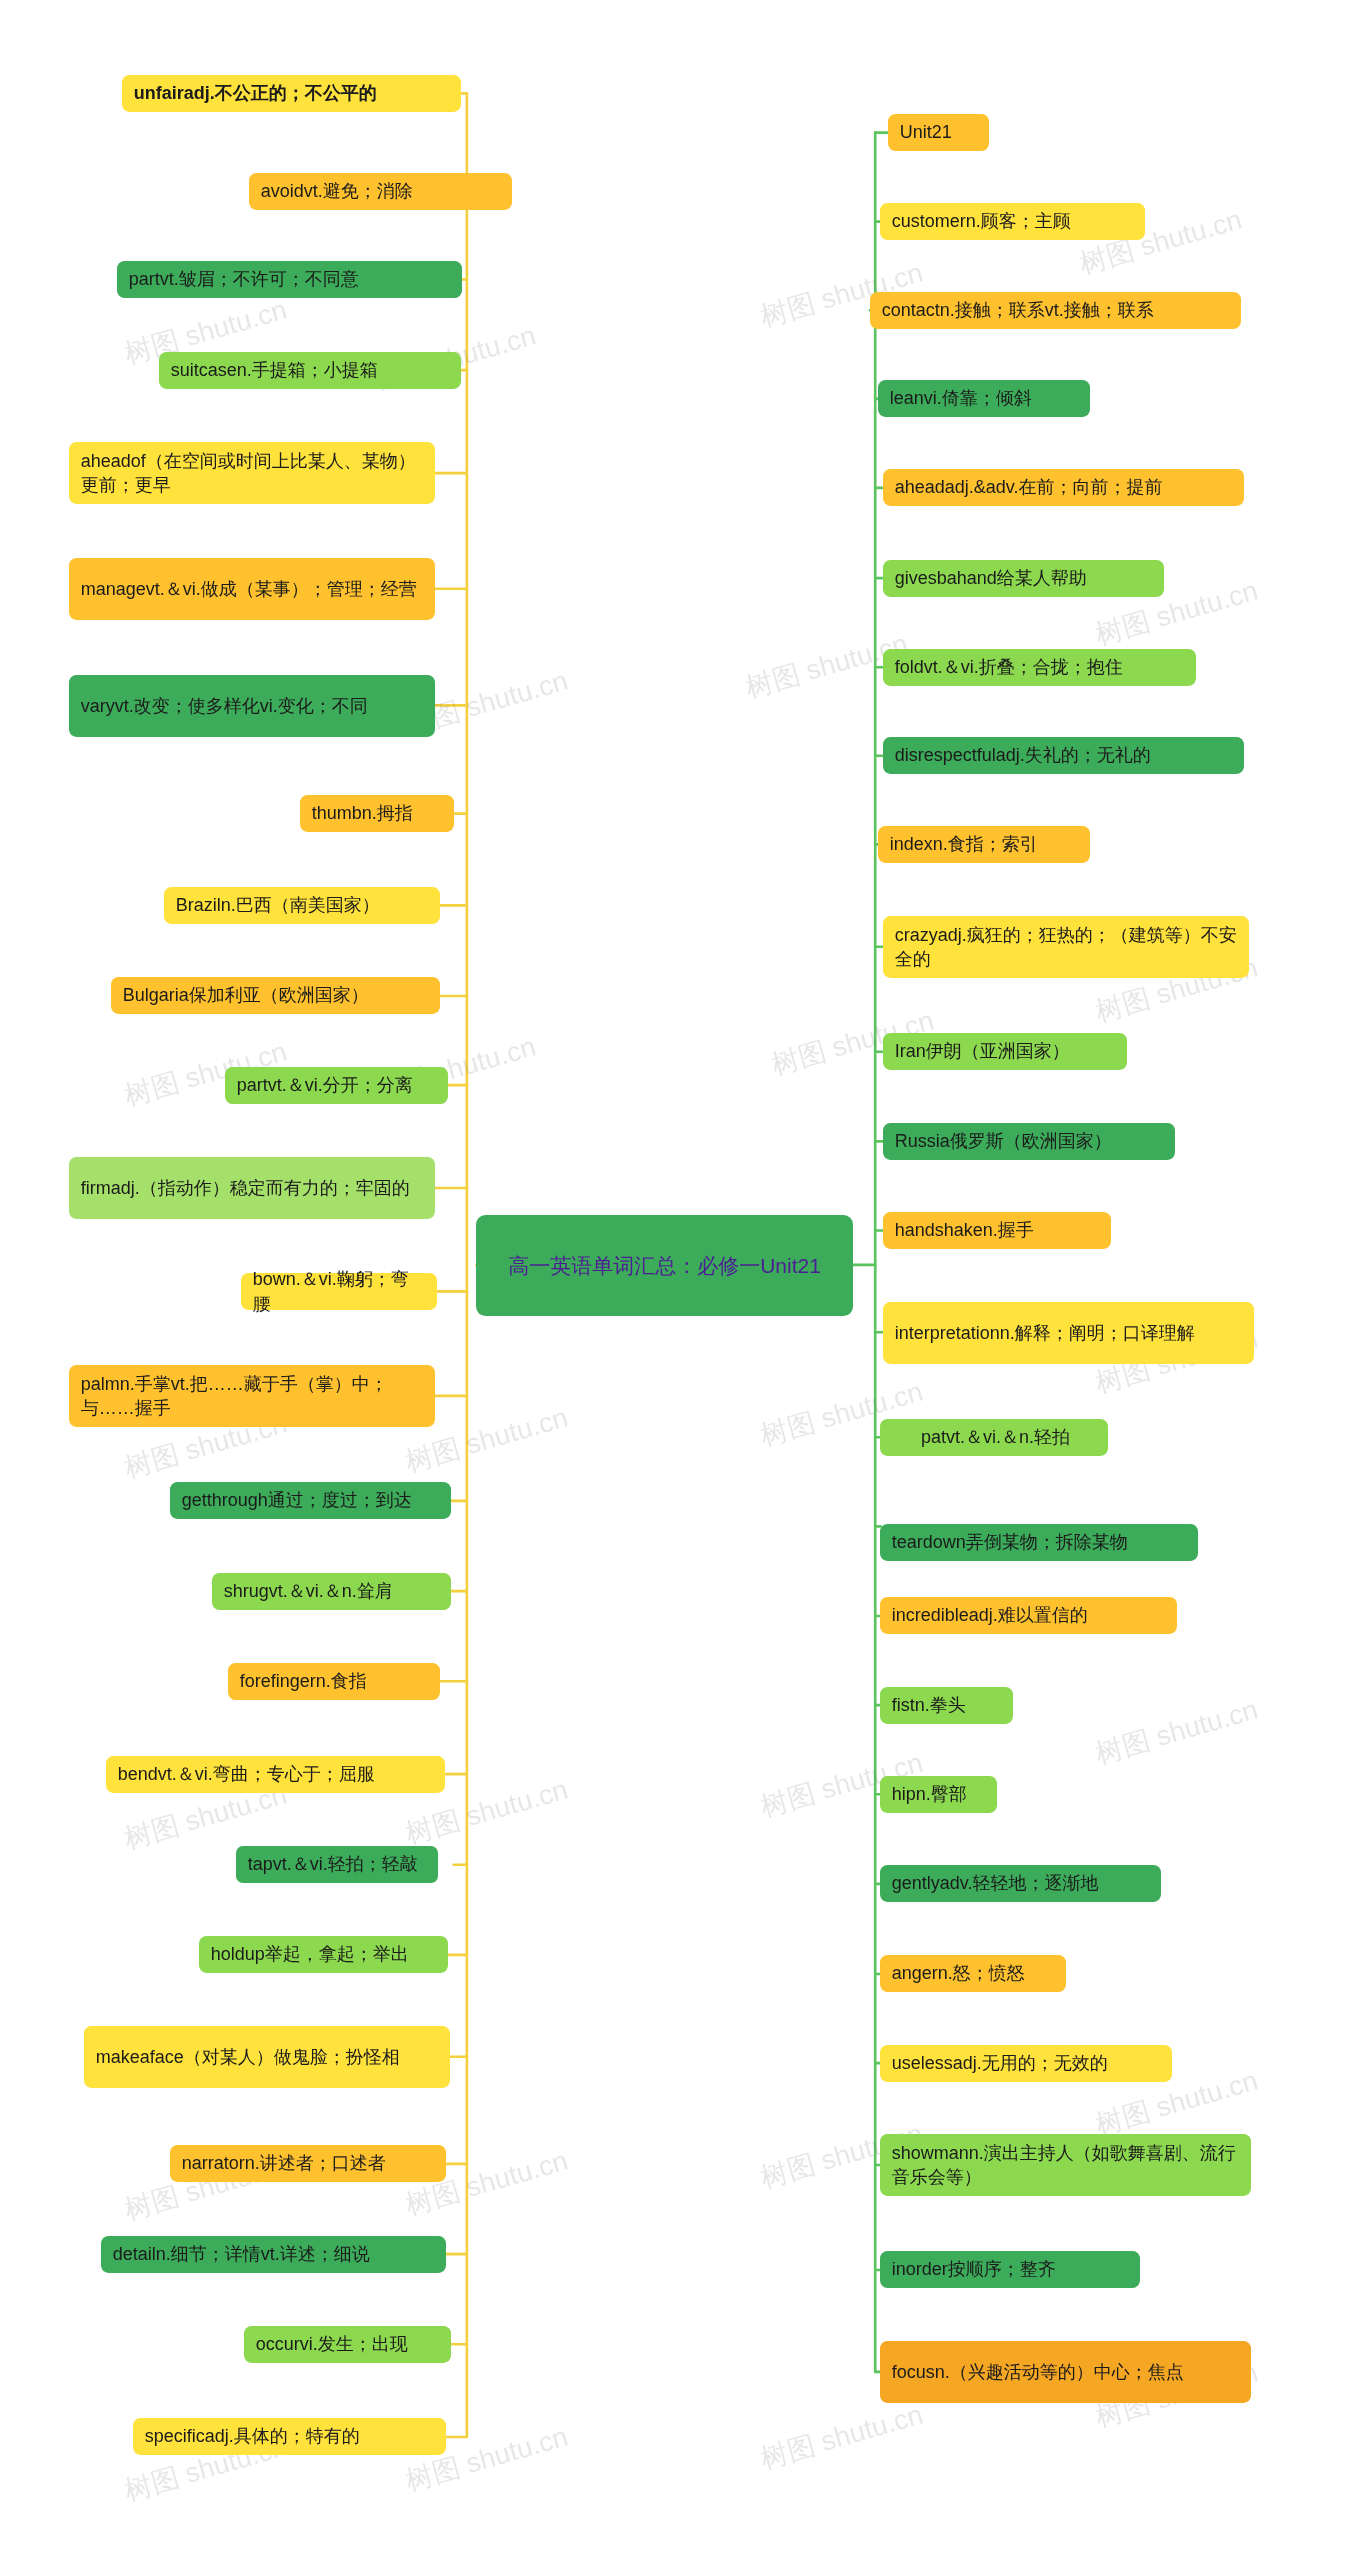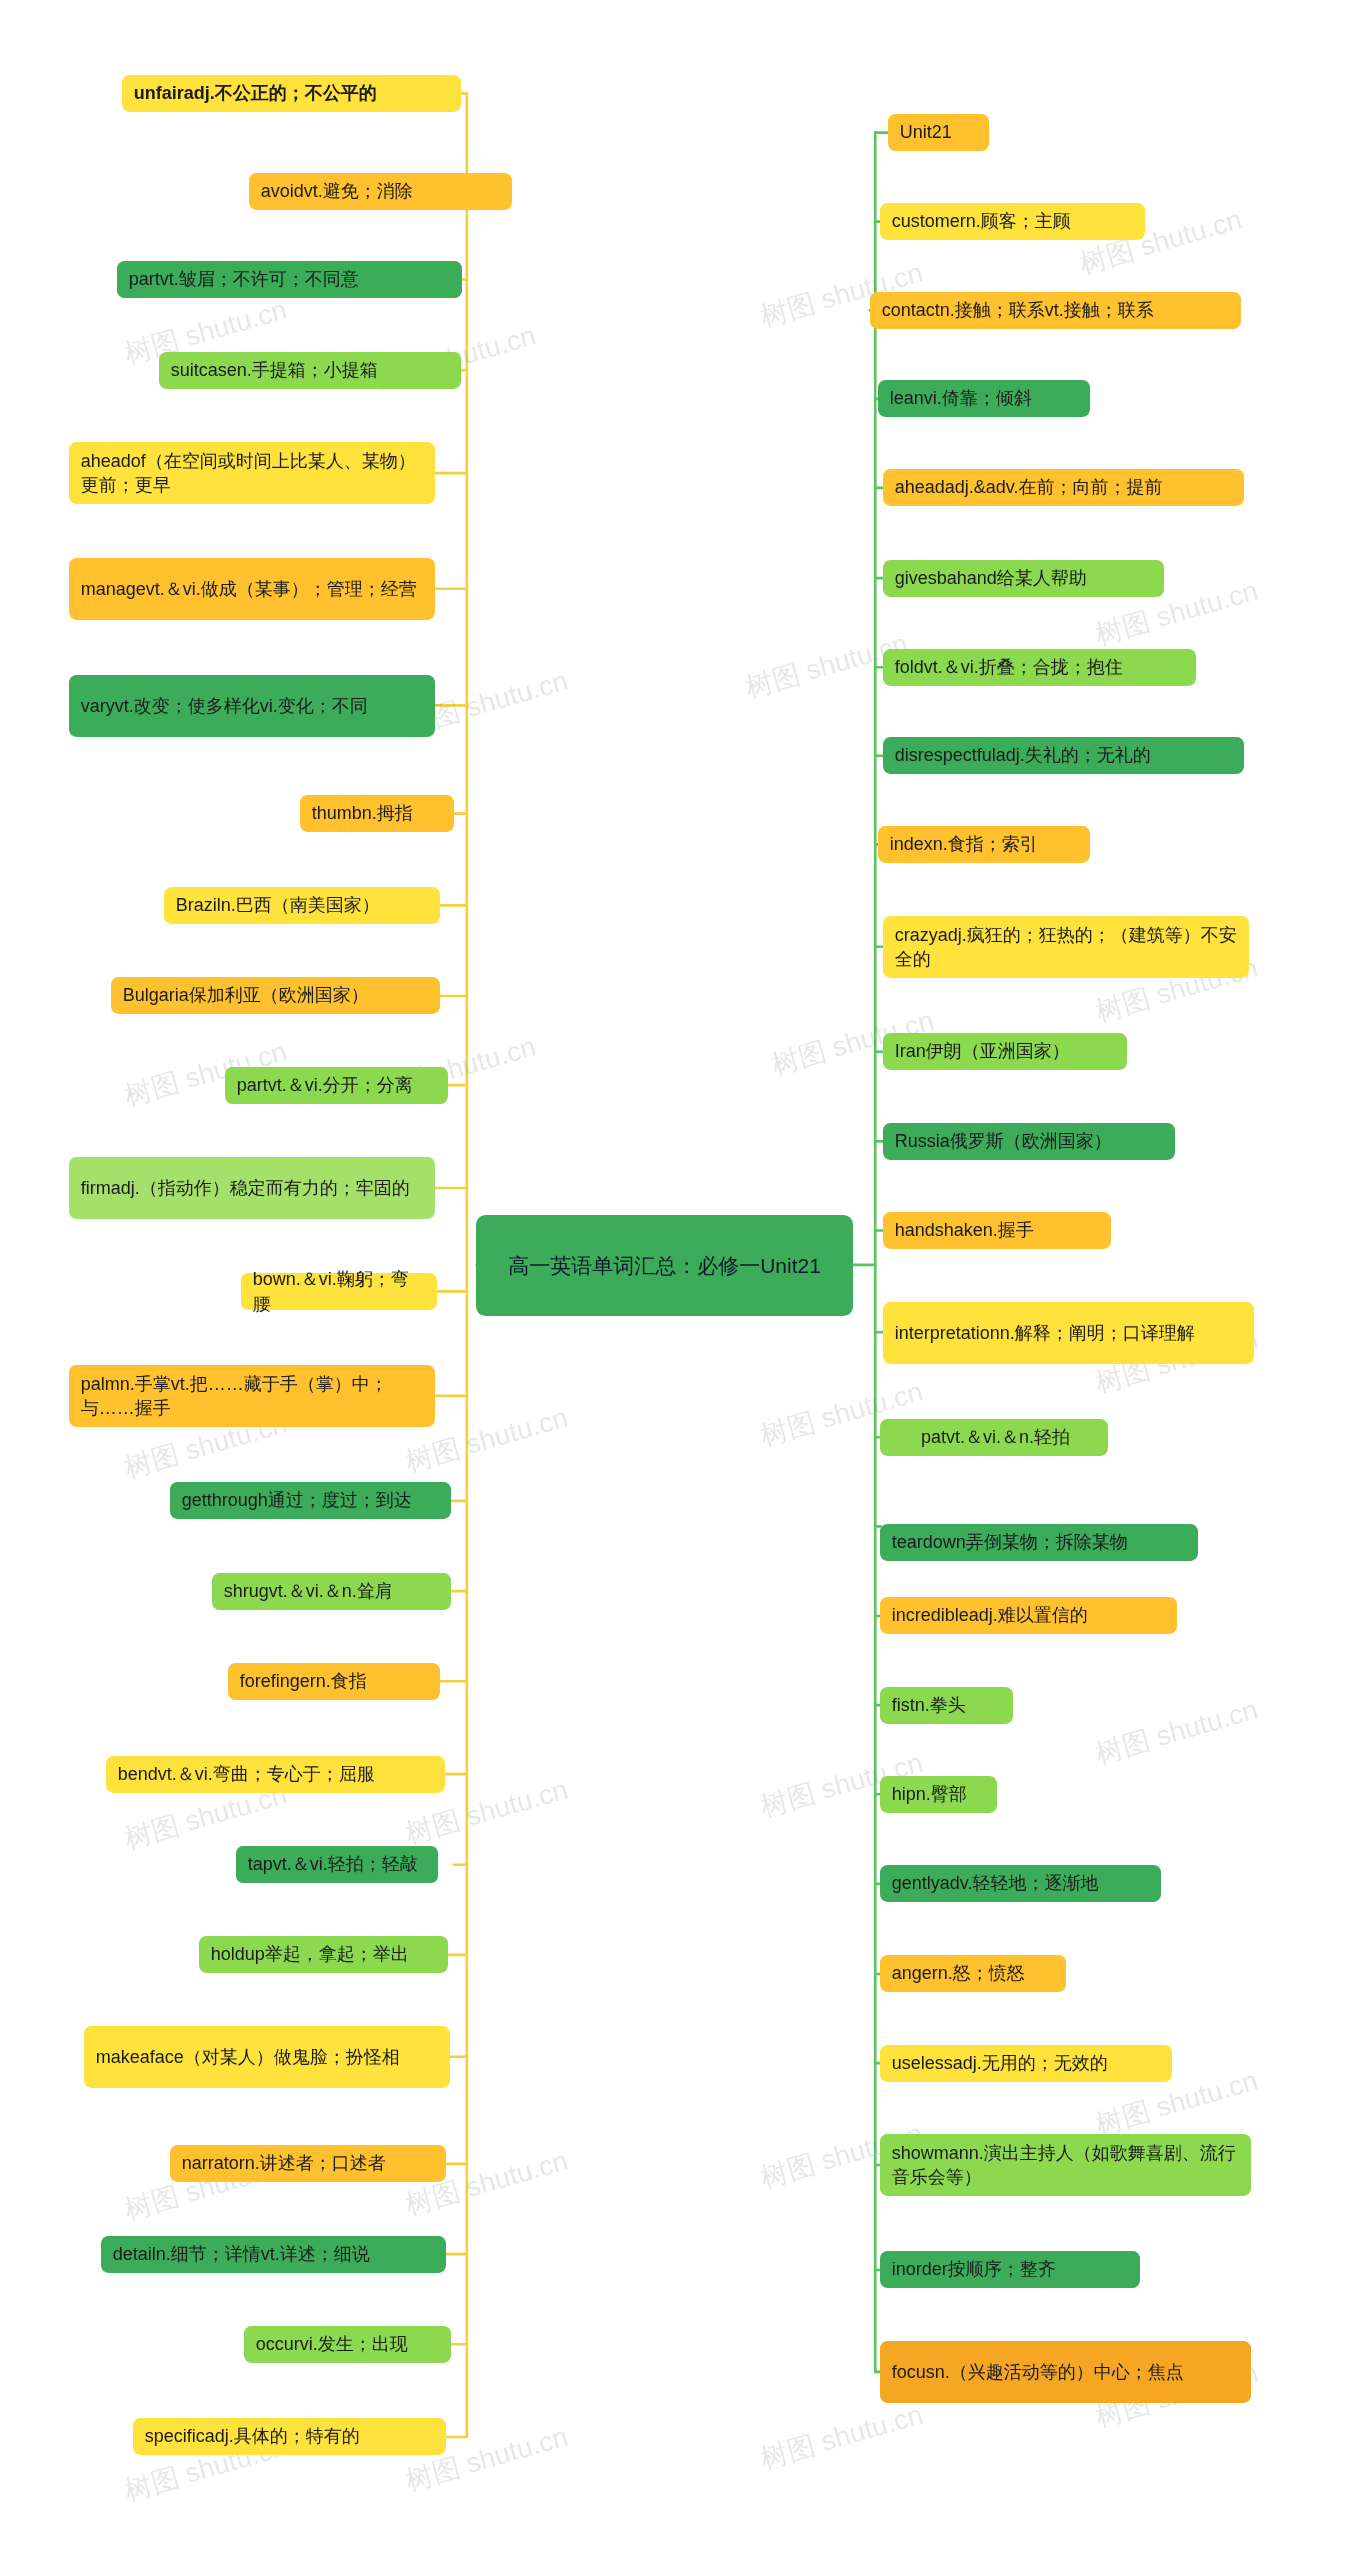--- a/index.html
+++ b/index.html
@@ -293,18 +293,18 @@
       </div>
       <div class="node" style="width: 371px; height: 62px; top: 2134px; background: rgb(140, 217, 79); left: 880px;">
         <span>showmann.演出主持人（如歌舞喜剧、流行音乐会等）</span>
       </div>
       <div class="node" style="width: 260px; height: 37px; top: 2251px; background: rgb(60, 171, 90); left: 880px;">
         <span>inorder按顺序；整齐</span>
       </div>
       <div class="node" style="width: 371px; height: 62px; top: 2341px; background: rgb(245, 166, 35); left: 880px;">
         <span>focusn.（兴趣活动等的）中心；焦点</span>
       </div>
-      <div class="node root" style="left: 476px; top: 1215px; width: 377px; height: 101px; background: rgb(60, 171, 90); color: #0f172a;">
+      <div class="node root" style="left: 476px; top: 1215px; width: 377px; height: 101px; background: rgb(60, 171, 90); color: #4c1d95;">
         <span>高一英语单词汇总：必修一Unit21</span>
       </div>
     </div>
 </div>
 
 
 </body></html>

